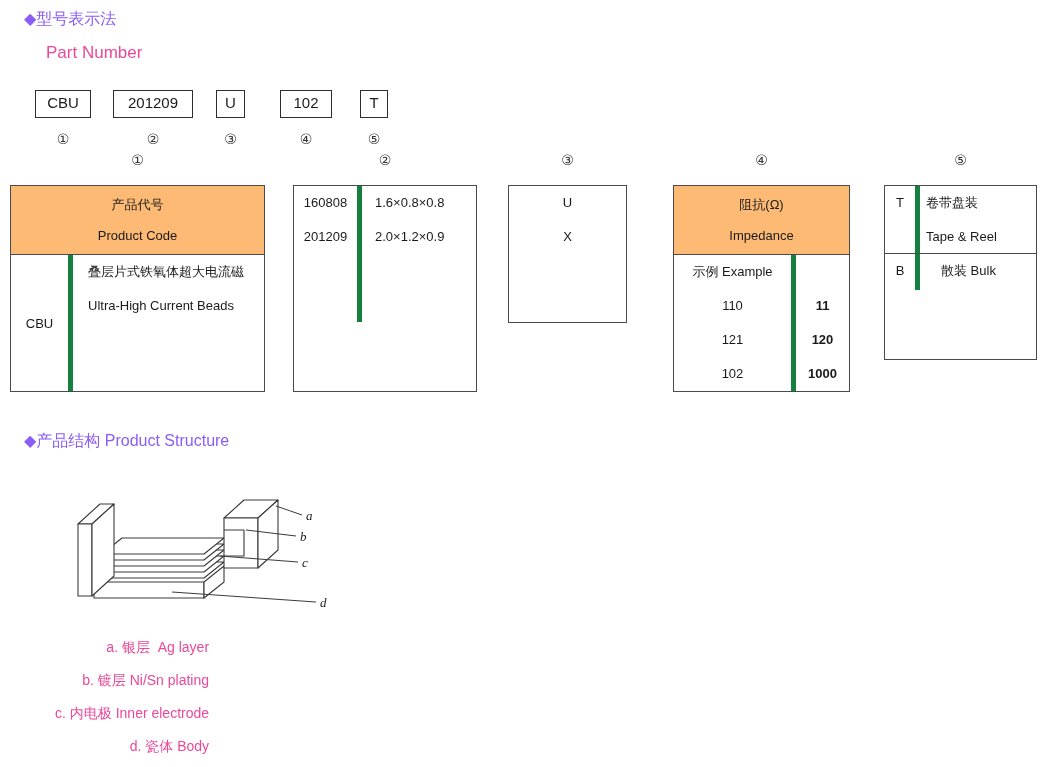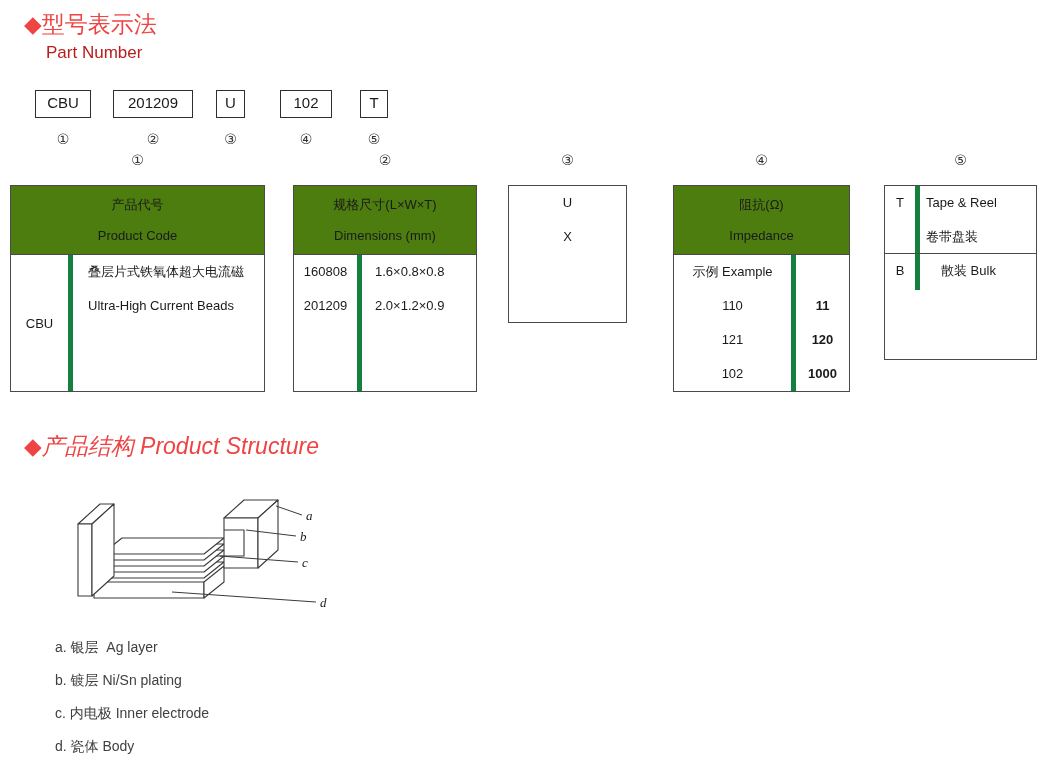--- a/index.html
+++ b/index.html
@@ -1,34 +1,34 @@
 <!DOCTYPE html>
 <html><head>
 <meta charset="utf-8">
 <style>
   * { margin:0; padding:0; box-sizing:border-box; }
   html,body { background:#ffffff; }
   body { font-family:"Liberation Sans","DejaVu Sans",sans-serif; color:#1a1a1a; }
   .page { position:relative; width:1055px; height:767px; background:#fff; overflow:hidden; }
   .abs { position:absolute; }
-  .title-main { font-size:23px; color:#ef4444; }
-  .title-sub { font-size:17px; color:#b91c1c; }
+  .title-main { font-size:16px; color:#8b5cf6; }
+  .title-sub { font-size:17px; color:#ec4899; }
   .pn-box { top:90px; height:28px; border:1.5px solid #2e2e2e; text-align:center; line-height:24px; font-size:15px; background:#fff; }
   .pn-mark { top:131px; text-align:center; font-size:14px; color:#333; }
   .tbl-mark { top:152px; text-align:center; font-size:14px; color:#333; }
   .tbl { border:1px solid #4a4a4a; font-size:13px; background:#fff; }
-  .tbl-head { height:69px; background:#4d7c0f; border-bottom:1px solid #4a4a4a;
+  .tbl-head { height:69px; background:#fdba74; border-bottom:1px solid #4a4a4a;
               display:flex; flex-direction:column; justify-content:space-between;
               align-items:center; text-align:right; padding:10px 2px 11px 2px; }
   .tbl-body { display:flex; height:calc(100% - 69px); }
   .lh { line-height:34px; }
   .ctr { text-align:center; }
   .vline { border-right:5px solid #15803d; }
   .vcenter { display:flex; align-items:center; justify-content:center; }
-  .legend { font-size:14px; line-height:33px; color:#404040; }
+  .legend { font-size:14px; line-height:33px; color:#ec4899;text-align:right; }
   .legend div { white-space:pre; }
   svg text { font-family:"Liberation Serif","DejaVu Serif",serif; font-style:italic; }
 </style>
 </head>
 <body>
 
 <div class="page">
 
   <div class="abs title-main" style="left:24px; top:9px;">◆型号表示法</div>
   <div class="abs title-sub" style="left:46px; top:43px;">Part Number</div>
@@ -61,24 +61,20 @@
         <span>CBU</span>
       </div>
       <div class="lh" style="flex:1; padding-left:8px;margin-left:7px;">
         <div>叠层片式铁氧体超大电流磁</div>
         <div>Ultra-High Current Beads</div>
       </div>
     </div>
   </div>
 
   <div class="abs tbl" style="left:293px; top:185px; width:184px; height:207px;">
-    <div class="tbl-head">
-      <div>规格尺寸(L×W×T)</div>
-      <div>Dimensions (mm)</div>
-    </div>
     <div class="tbl-body">
       <div class="vline lh ctr" style="width:68px;">
         <div>160808</div>
         <div>201209</div>
       </div>
       <div class="lh" style="flex:1; padding-left:13px;">
         <div>1.6×0.8×0.8</div>
         <div>2.0×1.2×0.9</div>
       </div>
     </div>
@@ -114,36 +110,36 @@
     </div>
   </div>
 
   <div class="abs tbl" style="left:884px; top:185px; width:153px; height:175px;">
     <div class="tbl-body" style="flex-direction:column;">
       <div style="display:flex; height:68px; border-bottom:1px solid #4a4a4a;">
         <div class="vline lh ctr" style="width:35px;">
           <div>T</div>
         </div>
         <div class="lh" style="flex:1; padding-left:6px;">
+          <div>卷带盘装</div>
           <div>Tape &amp; Reel</div>
-          <div>卷带盘装</div>
         </div>
       </div>
       <div style="display:flex; flex:1;">
         <div class="vline lh ctr" style="width:35px;">
           <div>B</div>
         </div>
         <div class="lh" style="flex:1; padding-left:6px;margin-left:15px;">
           <div>散装 Bulk</div>
         </div>
       </div>
     </div>
   </div>
 
-  <div class="abs title-main" style="left:24px; top:431px;font-style:italic;">◆产品结构 Product Structure</div>
+  <div class="abs title-main" style="left:24px; top:431px;">◆产品结构 Product Structure</div>
 
   <svg class="abs" style="left:72px; top:478px;" width="270" height="140" viewBox="0 0 270 140">
     <g stroke="#3a3a3a" stroke-width="1.1" fill="#ffffff" stroke-linejoin="round">
 
       <g>
         <polygon points="30,100 50,84 152,84 132,100"></polygon>
         <polygon points="30,94 50,78 152,78 132,94"></polygon>
         <polygon points="30,88 50,72 152,72 132,88"></polygon>
         <polygon points="30,82 50,66 152,66 132,82"></polygon>
         <polygon points="30,76 50,60 152,60 132,76"></polygon>

